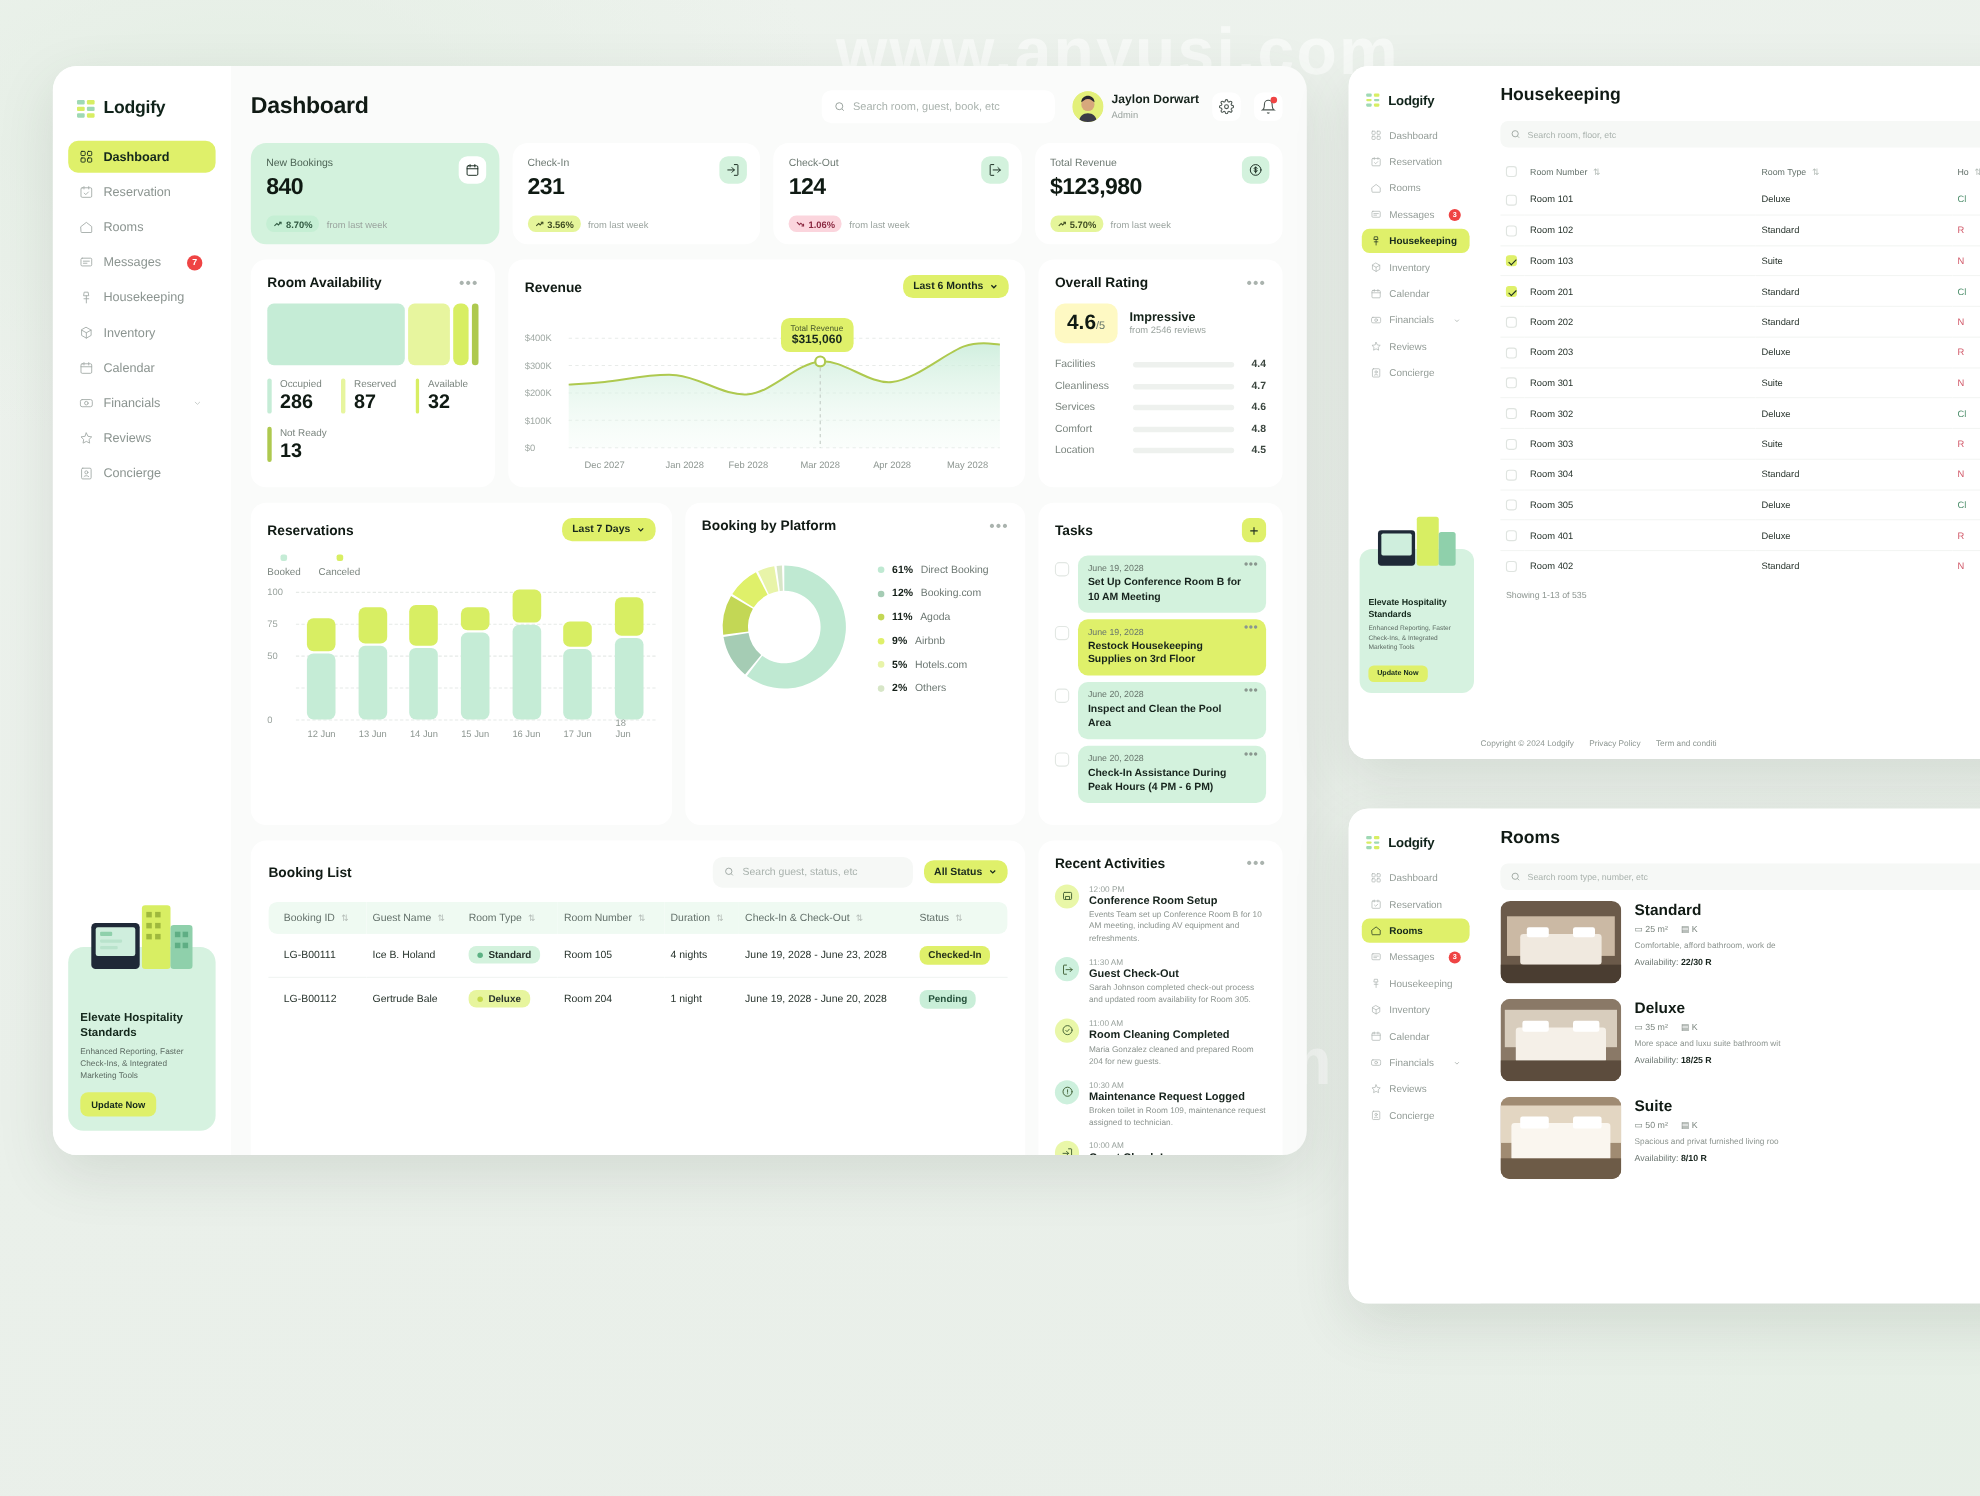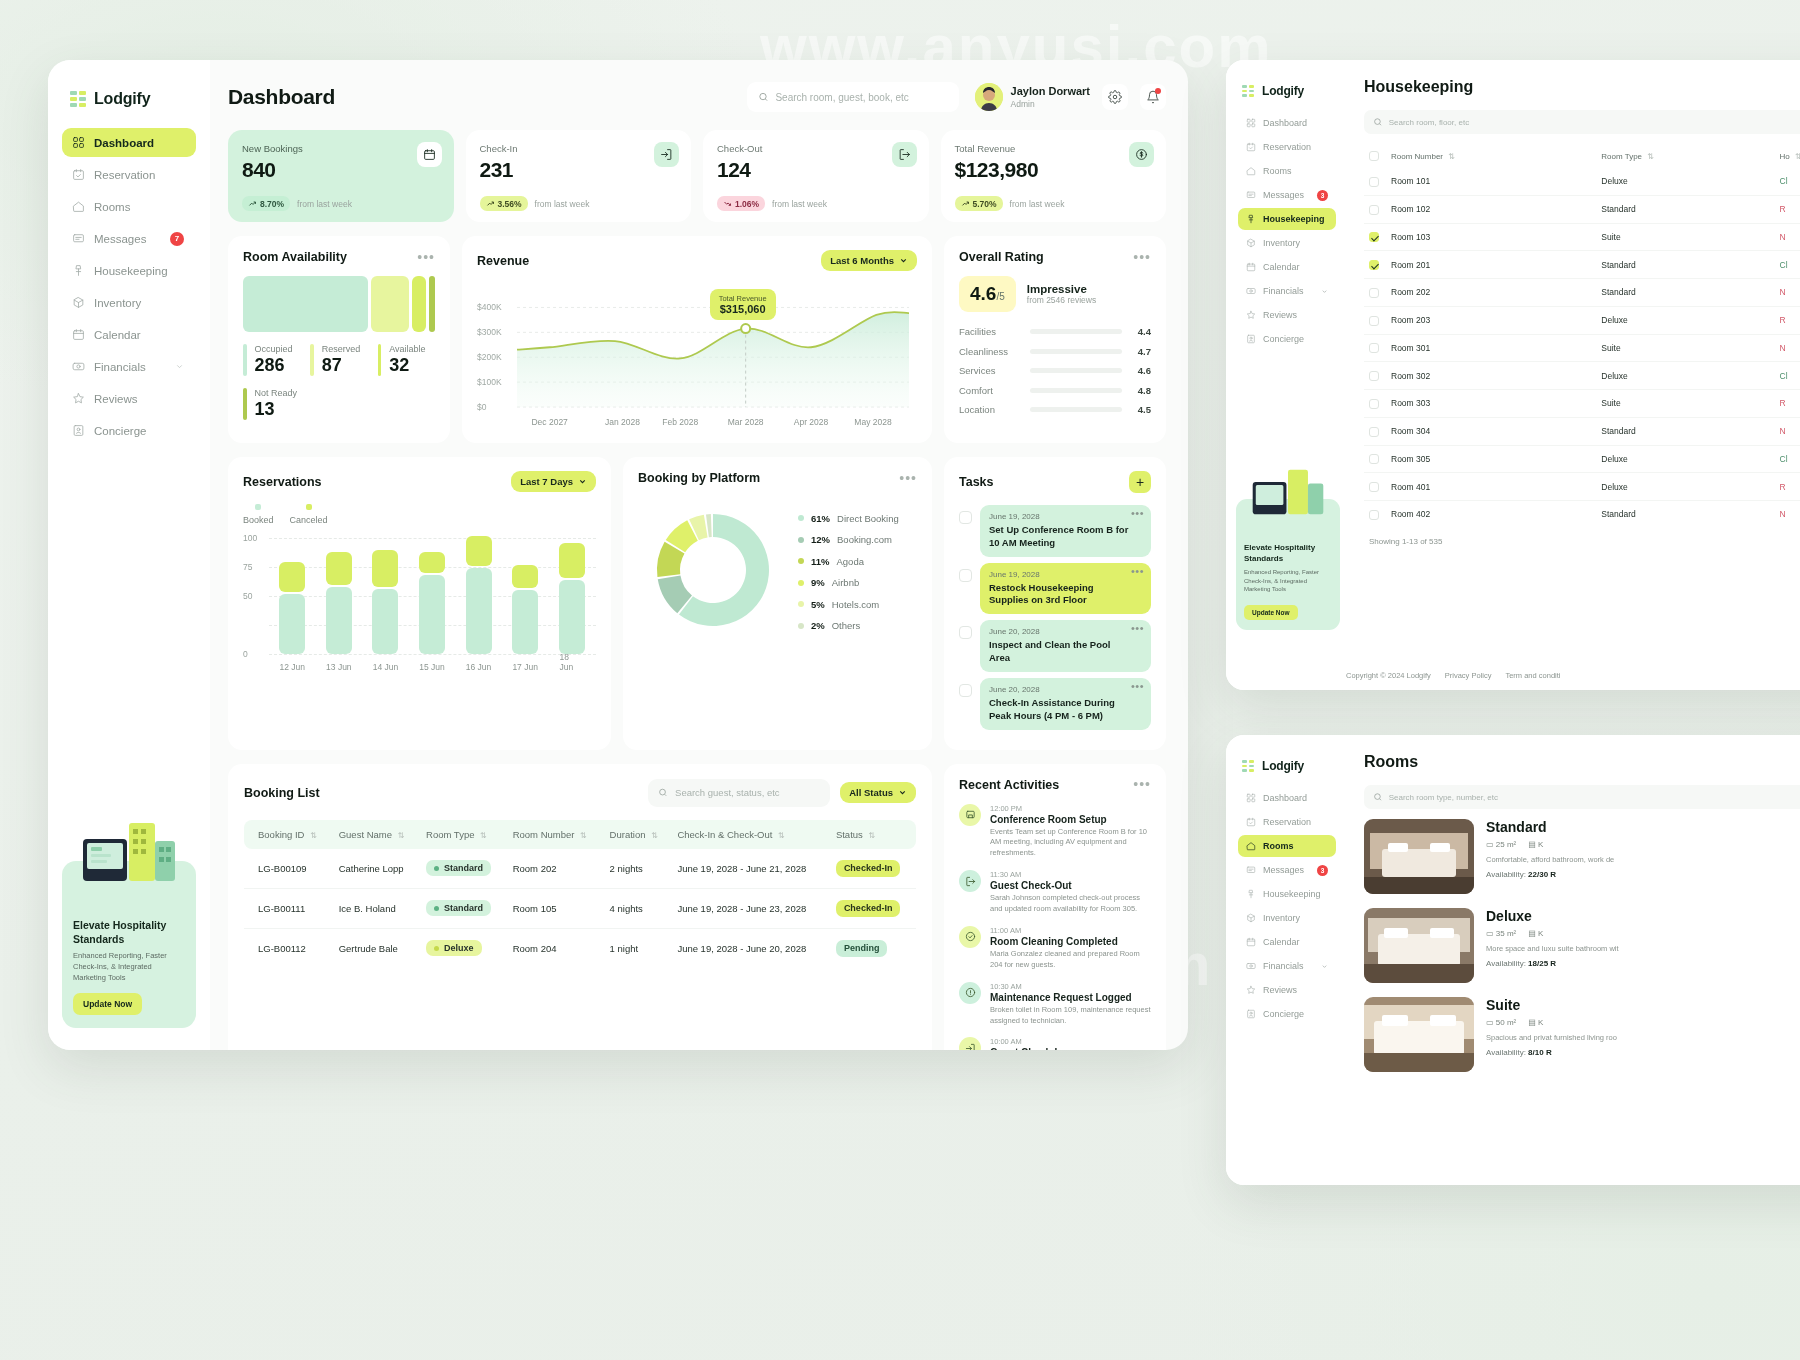--- a/index.html
+++ b/index.html
@@ -531,21 +531,21 @@
             <span class="ylab" style="left: 0px; top: 119px;">$0</span>
             <span class="ylab" style="left: 0px; top: 94.1111px;">$100K</span>
             <span class="ylab" style="left: 0px; top: 69.2222px;">$200K</span>
             <span class="ylab" style="left: 0px; top: 44.3333px;">$300K</span>
             <span class="ylab" style="left: 0px; top: 19.4444px;">$400K</span>
             <span class="xlab" style="left: 50.6667px; top: 134px; width: 44px; text-align: center;">Dec 2027</span>
             <span class="xlab" style="left: 128px; top: 134px; width: 44px; ">Jan 2028</span>
             <span class="xlab" style="left: 181.333px; top: 134px; width: 44px; text-align: center;">Feb 2028</span>
             <span class="xlab" style="left: 246.667px; top: 134px; width: 44px; text-align: center;">Mar 2028</span>
             <span class="xlab" style="left: 312px; top: 134px; width: 44px; text-align: center;">Apr 2028</span>
-            <span class="xlab" style="left: 377.333px; top: 134px; width: 44px; text-align: left;">May 2028</span>
+            <span class="xlab" style="left: 377.333px; top: 134px; width: 44px; text-align: right;">May 2028</span>
             <div class="tip" style="left: 232.667px; top: 5.58507px;">
               <div class="t1">Total Revenue</div>
               <div class="t2">$315,060</div>
             </div>
           </div>
       </div>
 
       <div class="panel rating">
         <div class="panel-h">
           <span class="panel-t">Overall Rating</span>
@@ -777,29 +777,20 @@
                 <th>Guest Name <span class="sort">⇅</span></th>
                 <th>Room Type <span class="sort">⇅</span></th>
                 <th>Room Number <span class="sort">⇅</span></th>
                 <th>Duration <span class="sort">⇅</span></th>
                 <th>Check-In &amp; Check-Out <span class="sort">⇅</span></th>
                 <th>Status <span class="sort">⇅</span></th>
               </tr>
             </thead>
           <tbody id="bl-body">
               <tr>
-                <td>LG-B00109</td>
-      <td>Catherine Lopp</td>
-      <td><span class="tagp" style="background:#d3f2dd"><i style="background:#5cb183"></i>Standard</span></td>
-      <td>Room 202</td>
-      <td>2 nights</td>
-      <td>June 19, 2028  -  June 21, 2028</td>
-      <td><span class="st ci">Checked-In</span></td>
-              </tr>
-              <tr>
                 <td>LG-B00111</td>
       <td>Ice B. Holand</td>
       <td><span class="tagp" style="background:#d3f2dd"><i style="background:#5cb183"></i>Standard</span></td>
       <td>Room 105</td>
       <td>4 nights</td>
       <td>June 19, 2028  -  June 23, 2028</td>
       <td><span class="st ci">Checked-In</span></td>
               </tr>
               <tr>
                 <td>LG-B00112</td>

